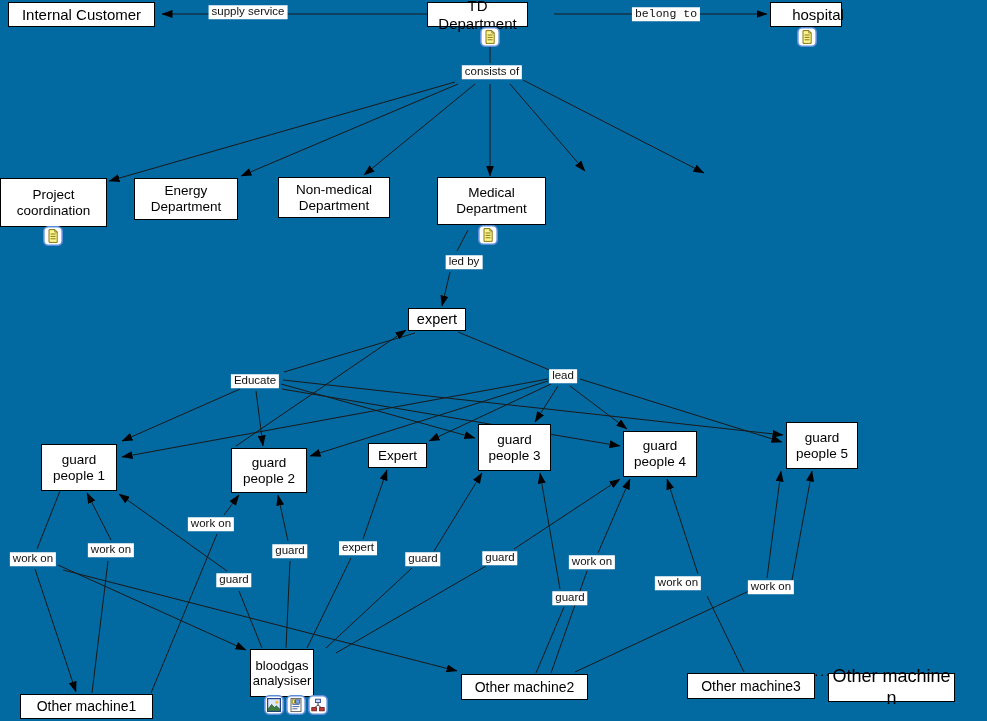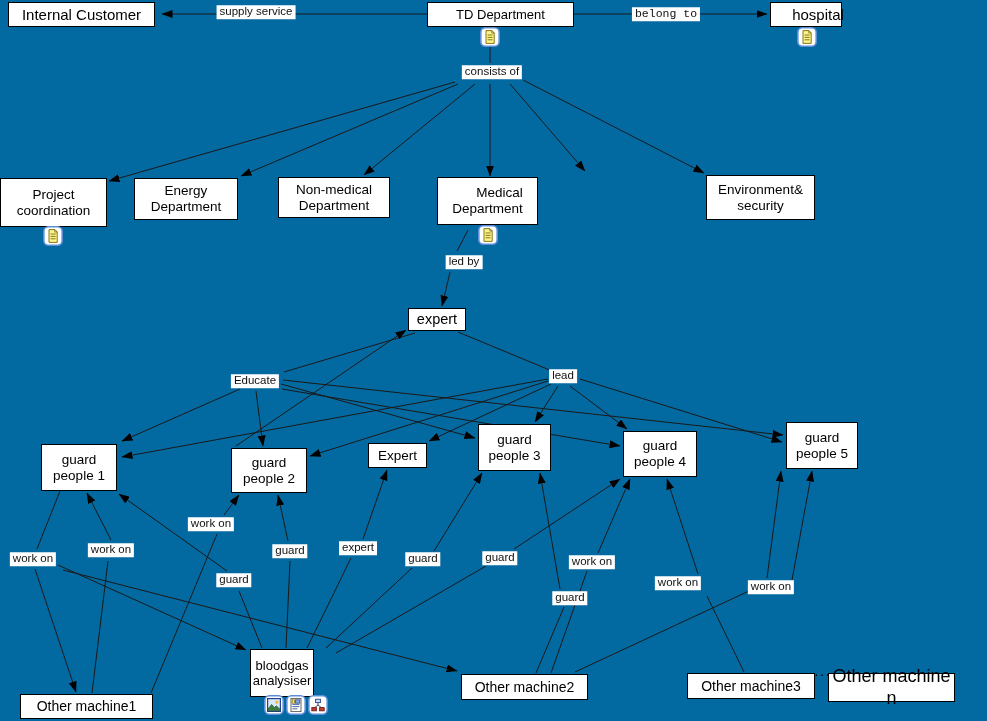--- a/index.html
+++ b/index.html
@@ -81,51 +81,49 @@
       <line x1="560" y1="589" x2="540" y2="473" stroke="#1a1a1a" stroke-width="1" marker-end="url(#arrow)"></line>
       <line x1="551" y1="673" x2="587" y2="571" stroke="#1a1a1a" stroke-width="1"></line>
       <line x1="598" y1="553" x2="630" y2="479" stroke="#1a1a1a" stroke-width="1" marker-end="url(#arrow)"></line>
       <line x1="744" y1="672" x2="707" y2="596" stroke="#1a1a1a" stroke-width="1"></line>
       <line x1="698" y1="574" x2="667" y2="479" stroke="#1a1a1a" stroke-width="1" marker-end="url(#arrow)"></line>
       <line x1="575" y1="672" x2="749" y2="591" stroke="#1a1a1a" stroke-width="1"></line>
       <line x1="767" y1="578" x2="781" y2="471" stroke="#1a1a1a" stroke-width="1" marker-end="url(#arrow)"></line>
       <line x1="792" y1="580" x2="812" y2="471" stroke="#1a1a1a" stroke-width="1" marker-end="url(#arrow)"></line>
     </svg>
 <div class="cmap-node" style="left: 8px; top: 2px; width: 147px; height: 25px; font-size: 15px;">Internal Customer</div>
-    <div class="cmap-node" style="left: 427px; top: 2px; width: 147px; height: 25px; font-size: 13px;">TD Department</div>
+    <div class="cmap-node" style="left: 427px; top: 2px; width: 101px; height: 25px; font-size: 15px;">TD Department</div>
     <div class="cmap-node" style="left: 770px; top: 2px; width: 72px; height: 25px; font-size: 15px; padding-left: 24px;">hospital</div>
     <div class="cmap-node" style="left: 0px; top: 178px; width: 107px; height: 49px; font-size: 13.5px;">Project
 coordination</div>
     <div class="cmap-node" style="left: 134px; top: 178px; width: 104px; height: 42px; font-size: 13.5px;">Energy
 Department</div>
     <div class="cmap-node" style="left: 278px; top: 177px; width: 112px; height: 41px; font-size: 13.5px;">Non-medical
 Department</div>
-    <div class="cmap-node" style="left: 437px; top: 177px; width: 101px; height: 48px; font-size: 13.5px; text-align: right;">Medical
+    <div class="cmap-node" style="left: 437px; top: 177px; width: 109px; height: 48px; font-size: 13.5px;">Medical
 Department</div>
-    <div class="cmap-node" style="left: 706px; top: 175px; width: 109px; height: 45px; font-size: 13.5px;">Environment&amp;
-security</div>
     <div class="cmap-node" style="left: 408px; top: 308px; width: 58px; height: 23px; font-size: 14.5px;">expert</div>
     <div class="cmap-node" style="left: 41px; top: 444px; width: 76px; height: 47px; font-size: 13.5px;">guard
 people 1</div>
     <div class="cmap-node" style="left: 231px; top: 448px; width: 76px; height: 45px; font-size: 13.5px;">guard
 people 2</div>
     <div class="cmap-node" style="left: 368px; top: 443px; width: 59px; height: 25px; font-size: 13.5px;">Expert</div>
     <div class="cmap-node" style="left: 478px; top: 424px; width: 73px; height: 47px; font-size: 13.5px;">guard
 people 3</div>
     <div class="cmap-node" style="left: 623px; top: 431px; width: 74px; height: 46px; font-size: 13.5px;">guard
 people 4</div>
     <div class="cmap-node" style="left: 786px; top: 422px; width: 72px; height: 47px; font-size: 13.5px;">guard
 people 5</div>
     <div class="cmap-node" style="left: 20px; top: 694px; width: 133px; height: 25px; font-size: 14px;">Other machine1</div>
     <div class="cmap-node" style="left: 250px; top: 649px; width: 64px; height: 48px; font-size: 13px;">bloodgas
 analysiser</div>
     <div class="cmap-node" style="left: 461px; top: 674px; width: 127px; height: 26px; font-size: 14px;">Other machine2</div>
     <div class="cmap-node" style="left: 687px; top: 673px; width: 128px; height: 26px; font-size: 14px;">Other machine3</div>
     <div class="cmap-node" style="left: 828px; top: 673px; width: 127px; height: 29px; font-size: 18px;">Other machine n</div>
-    <div class="link-label" style="left: 248px; top: 12px; margin-left: 8px;">supply service</div>
+    <div class="link-label" style="left: 248px; top: 12px;">supply service</div>
     <div class="link-label" style="left: 666px; top: 14px; font-family: Liberation Mono, monospace;">belong to</div>
     <div class="link-label" style="left: 492px; top: 72px;">consists of</div>
     <div class="link-label" style="left: 464px; top: 262px;">led by</div>
     <div class="link-label" style="left: 255px; top: 381px;">Educate</div>
     <div class="link-label" style="left: 563px; top: 376px;">lead</div>
     <div class="link-label" style="left: 33px; top: 559px;">work on</div>
     <div class="link-label" style="left: 111px; top: 550px;">work on</div>
     <div class="link-label" style="left: 211px; top: 524px;">work on</div>
     <div class="link-label" style="left: 234px; top: 580px;">guard</div>
     <div class="link-label" style="left: 290px; top: 551px;">guard</div>

